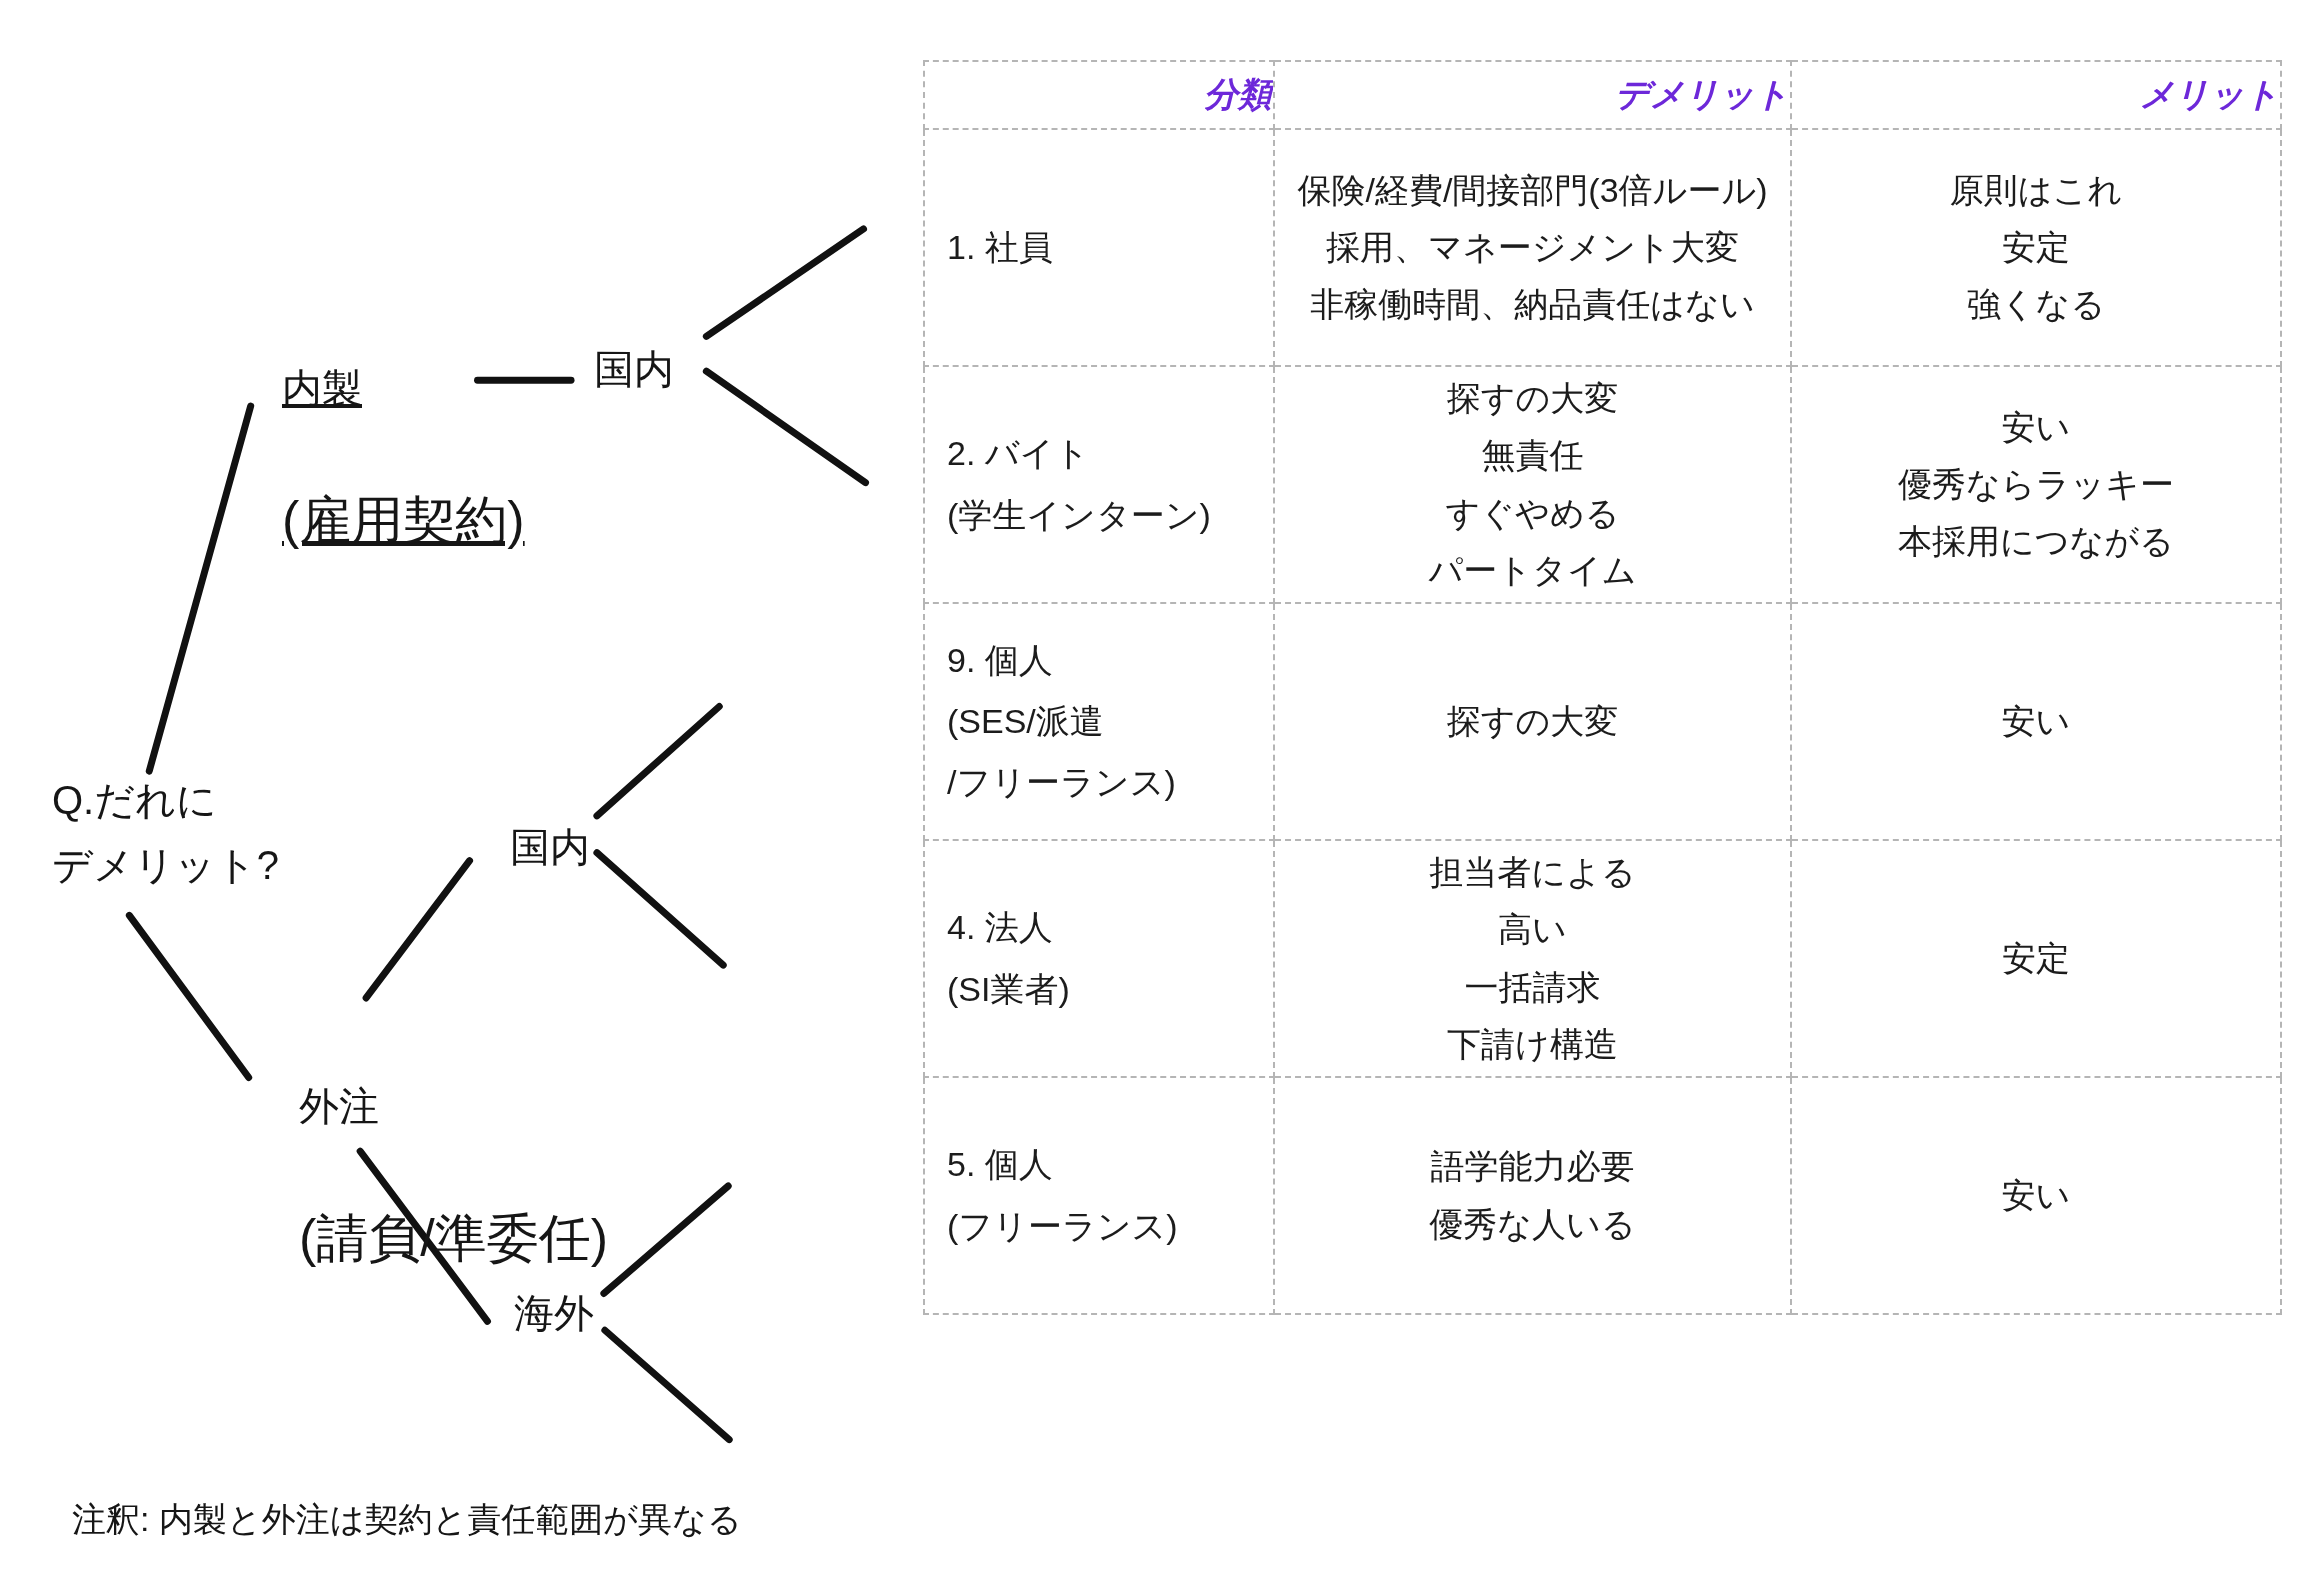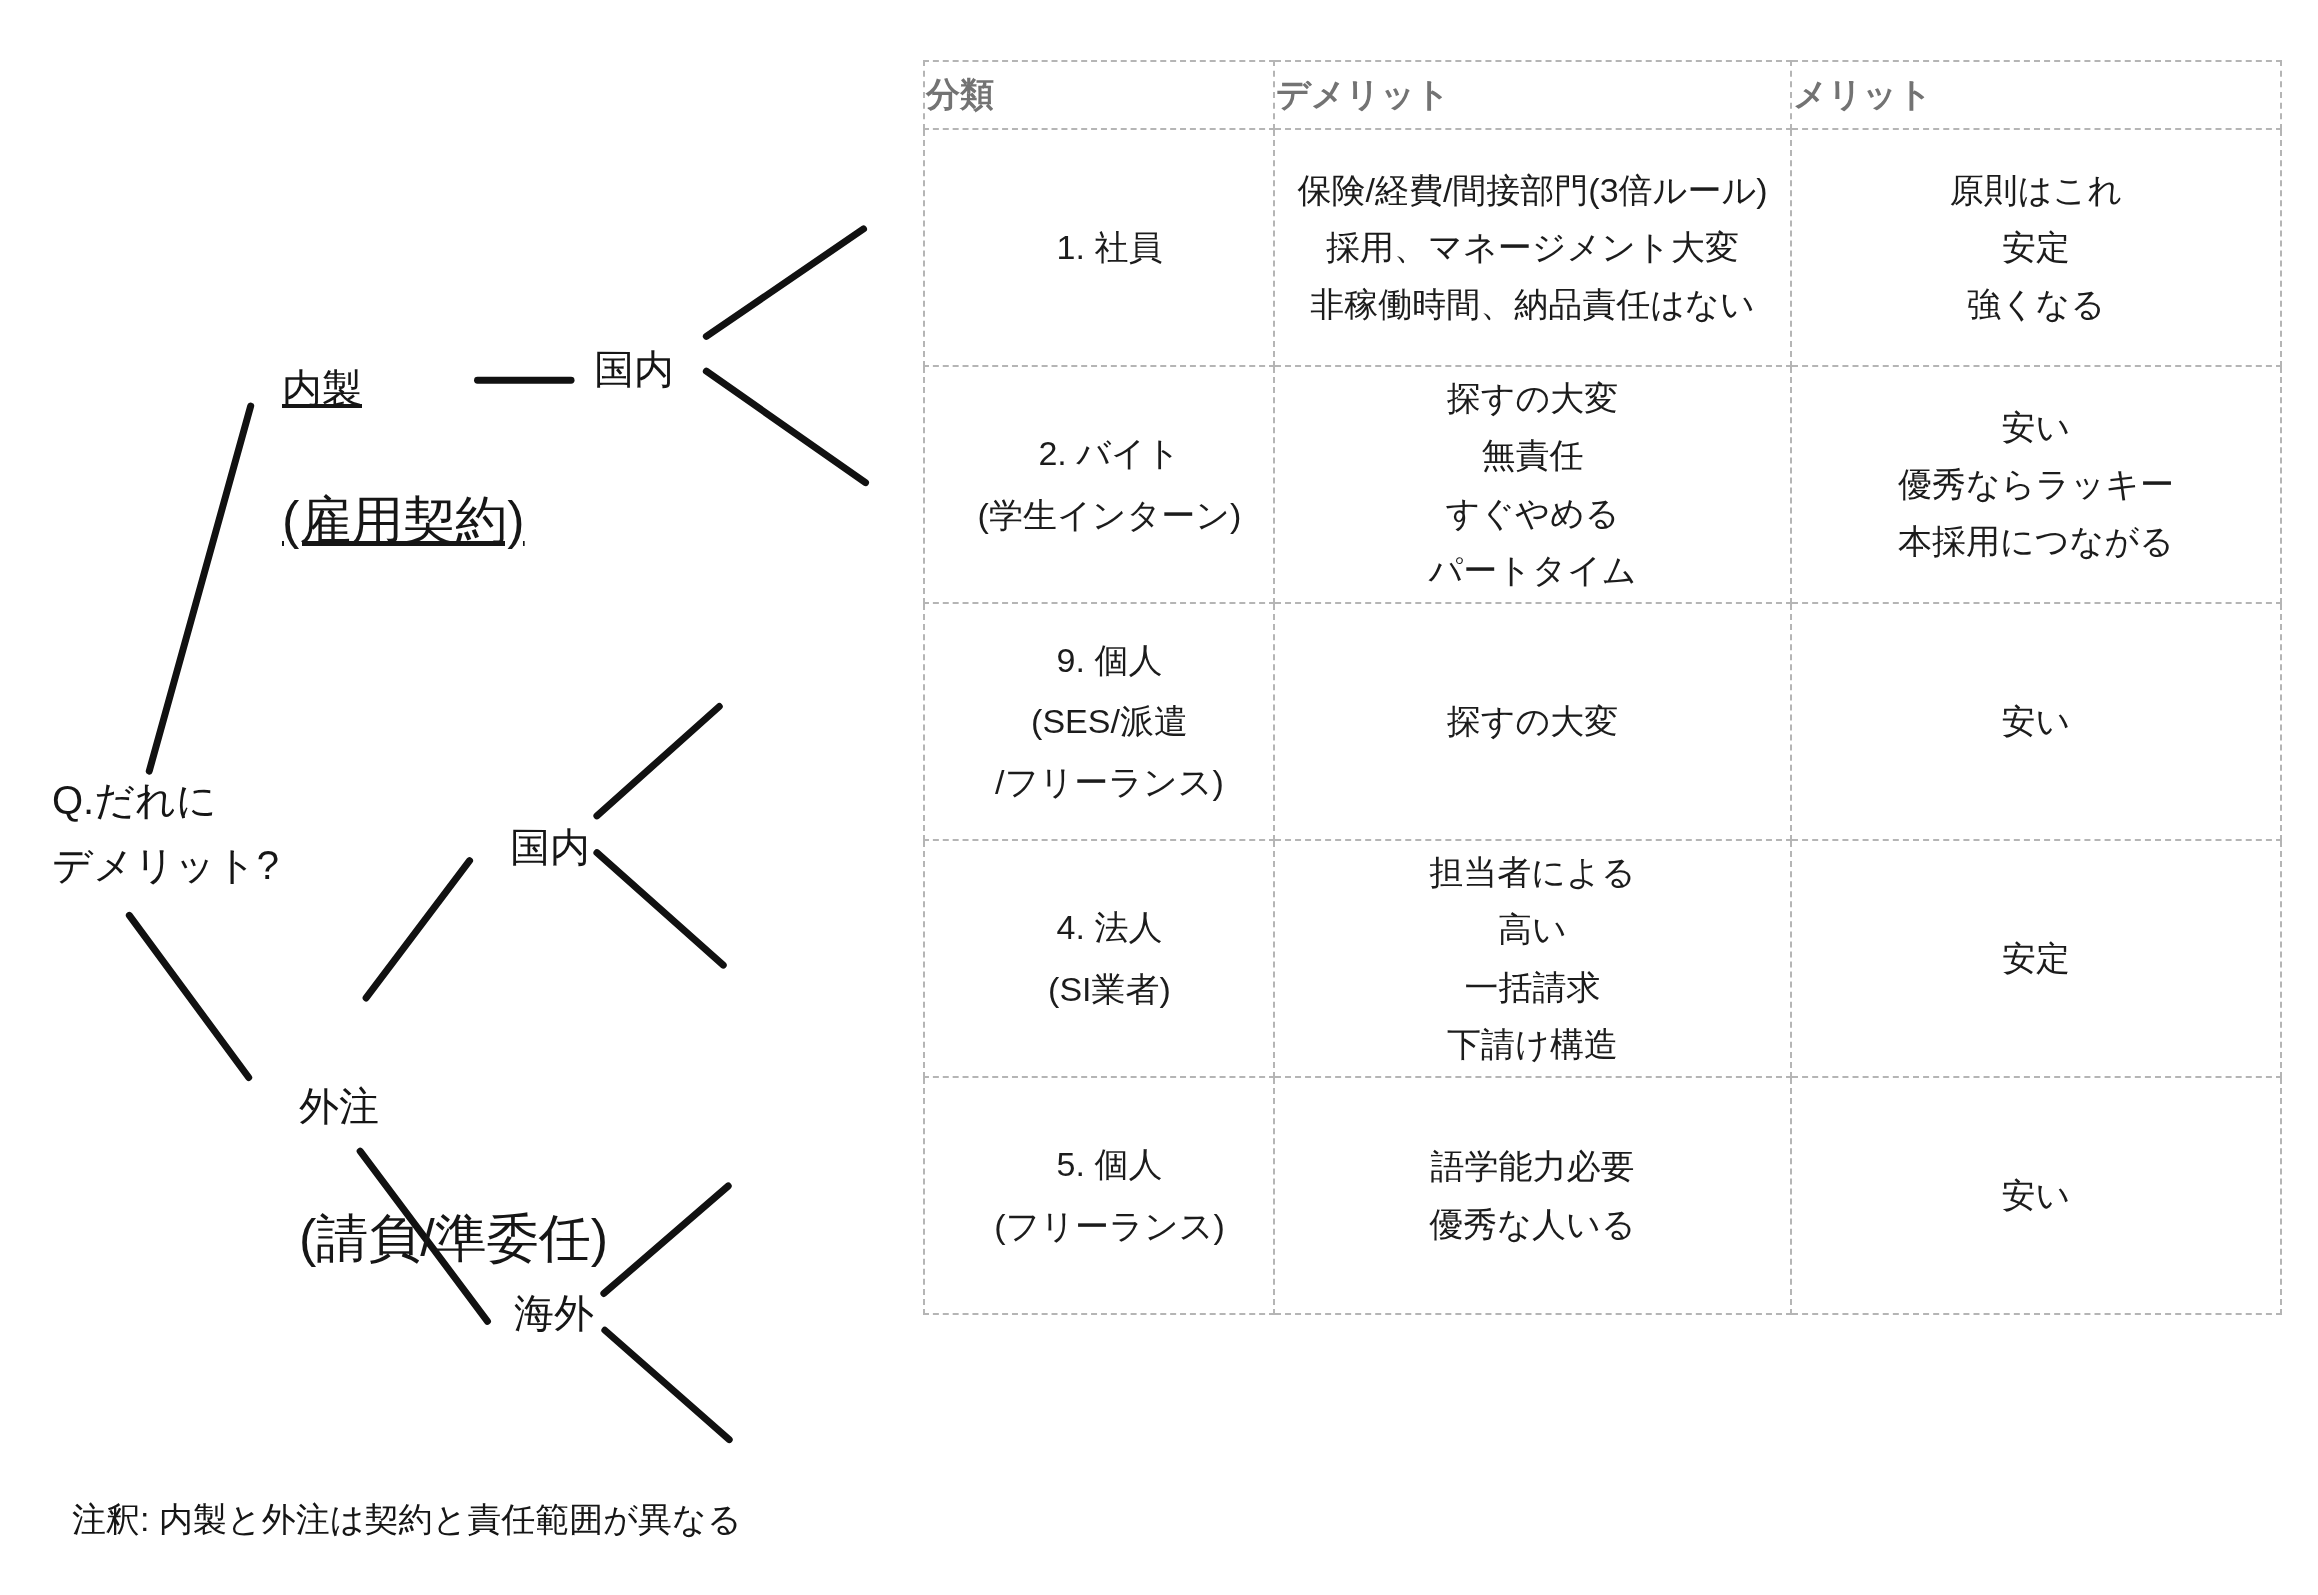--- a/index.html
+++ b/index.html
@@ -53,26 +53,27 @@
   #compare-table th, #compare-table td {
     border: 2px dashed #b5b5b5;
     font-size: 34px;
     color: #1c1c1c;
     vertical-align: middle;
     overflow: hidden;
   }
   #compare-table th {
     height: 64px;
     font-weight: bold;
-    text-align: left;
-    color: #737373;
+    text-align: right;
+    color: #6d28d9;
+    font-style: italic;
   }
   #compare-table td { height: 233px; }
   td.cat {
-    text-align: center;
+    text-align: left;
     padding-left: 22px;
     white-space: pre-line;
     line-height: 1.8;
   }
   td.mid {
     text-align: center;
     white-space: pre-line;
     line-height: 1.68;
   }
 </style>

